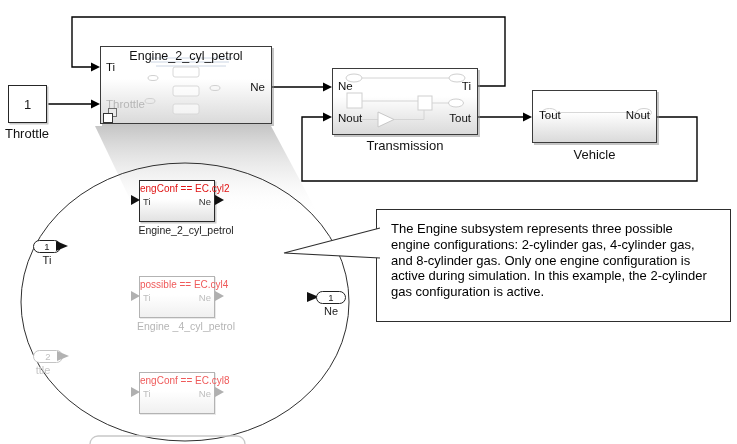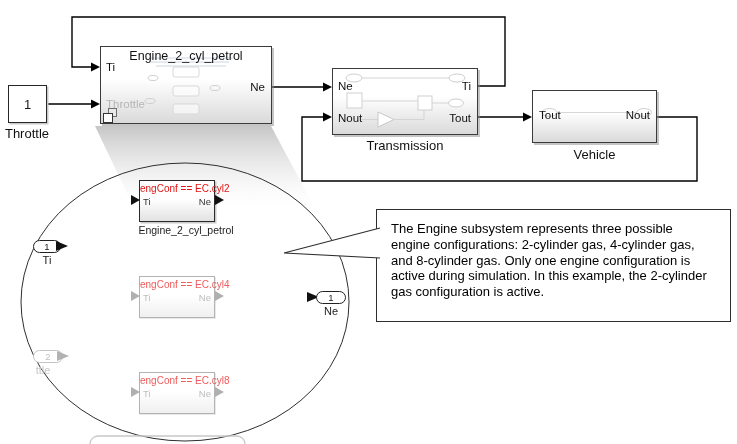--- a/index.html
+++ b/index.html
@@ -152,26 +152,27 @@
   <div class="variant" style="left:139px;top:180px;">
     <div class="cond">engConf == EC.cyl2</div>
     <span class="vin">Ti</span>
     <span class="vout">Ne</span>
     <div class="arr-in"></div>
     <div class="arr-out"></div>
   </div>
   <div class="vcaption" style="left:106px;top:224px;">Engine_2_cyl_petrol</div>
 
   <div class="variant inactive" style="left:139px;top:276px;">
-    <div class="cond">engConf == EC.cyl4</div>
+    <div class="cond">possible == EC.cyl4</div>
     <span class="vin">Ti</span>
     <span class="vout">Ne</span>
     <div class="arr-in"></div>
     <div class="arr-out"></div>
   </div>
+  <div class="vcaption gray" style="left:106px;top:320px;">Engine _4_cyl_petrol</div>
 
   <div class="variant inactive" style="left:139px;top:372px;">
     <div class="cond">engConf == EC.cyl8</div>
     <span class="vin">Ti</span>
     <span class="vout">Ne</span>
     <div class="arr-in"></div>
     <div class="arr-out"></div>
   </div>
 
   <div class="port" style="left:33px;top:240px;width:40px;height:14px;">

